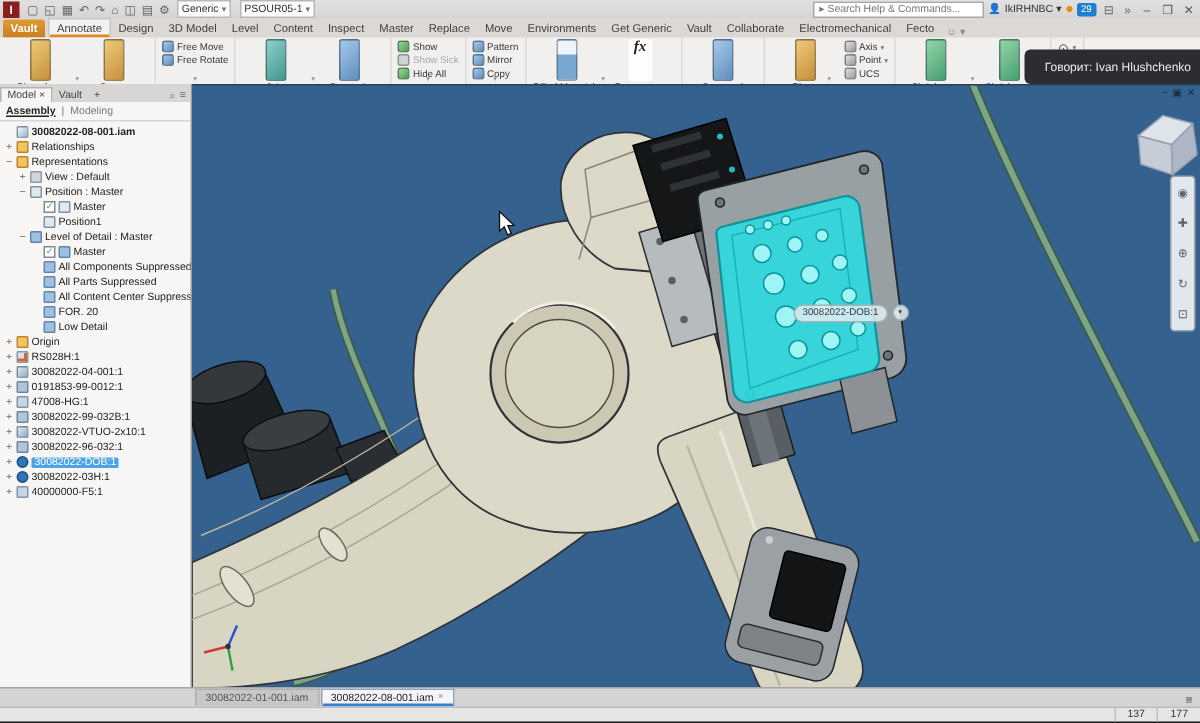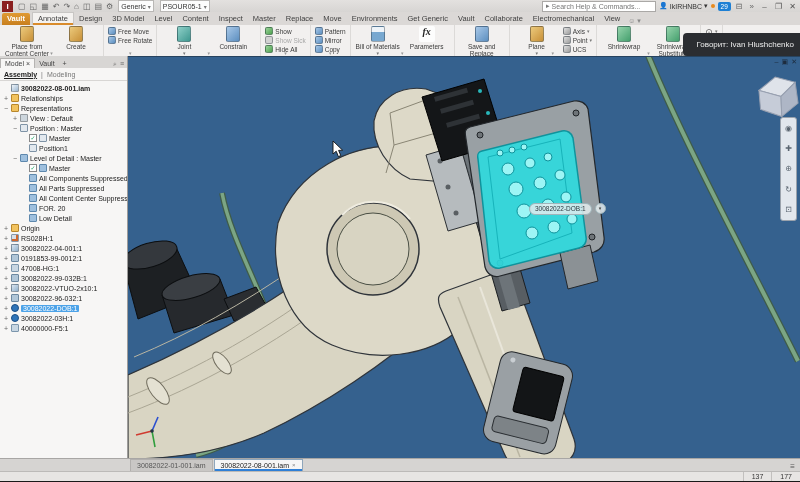--- a/index.html
+++ b/index.html
@@ -41,21 +41,21 @@
   .rb-group{display:flex;gap:3px;align-items:flex-start;padding:1px 4px 5px;position:relative;
     border-right:1px solid #dcdad8;}
   .rb-group .gchev{position:absolute;bottom:0;left:50%;transform:translateX(-50%);
     font-size:5px;color:#999;line-height:5px;}
   .rb-big{display:flex;flex-direction:column;align-items:center;width:46px;
     font-size:6.5px;line-height:7px;color:#3a3a3a;text-align:center;}
   .rb-big .cap{margin-top:1px;}
   .rb-smallcol{display:flex;flex-direction:column;gap:1px;padding-top:1px;}
   .rb-small{display:flex;align-items:center;gap:2px;font-size:6.5px;color:#3a3a3a;height:8px;white-space:nowrap;}
   .rb-small.disabled{color:#a8a8a8;}
-  .ic{display:block;width:14px;height:16px;border:1px solid rgba(40,50,60,.4);border-radius:2px;
+  .ic{display:block;width:14px;height:28px;border:1px solid rgba(40,50,60,.4);border-radius:2px;
     background:linear-gradient(135deg,#a8c8e8,#5d8fc0);box-sizing:border-box;}
   .ic.sm{width:8px;height:8px;}
   .ic-place-from-content-center,.ic-create,.ic-plane{background:linear-gradient(135deg,#ecca7c,#c89038);}
   .ic-joint{background:linear-gradient(135deg,#8fd0c8,#3f9890);}
   .ic-bom{background:linear-gradient(#eef4f9 35%,#78a8d0 35%);}
   .ic-parameters{background:#fdfdfd;border:none;font:italic bold 10px "Liberation Serif",serif;
     color:#222;text-align:center;line-height:12px;width:16px;}
   .ic-shrinkwrap,.ic-shrinkwrap-substitute{background:linear-gradient(135deg,#96d4ac,#45a06e);}
   .ic-show,.ic-hide-all{background:linear-gradient(135deg,#9cd49c,#4ea04e);}
   .ic-show-sick{background:#d2d2d2;}
@@ -167,21 +167,21 @@
     <div class="rtab">Content</div>
     <div class="rtab">Inspect</div>
     <div class="rtab">Master</div>
     <div class="rtab">Replace</div>
     <div class="rtab">Move</div>
     <div class="rtab">Environments</div>
     <div class="rtab">Get Generic</div>
     <div class="rtab">Vault</div>
     <div class="rtab">Collaborate</div>
     <div class="rtab">Electromechanical</div>
-    <div class="rtab">View</div>
+    <div class="rtab">Fecto</div>
     <span id="rtab-extra">☺ ▾</span>
   </div>
 
 <div id="ribbon-body">
     <div class="rb-group">
       <div class="rb-big">
         <span class="ic ic-place-from-content-center"></span>
         <div class="cap">Place from Content Center </div>
         <span class="ddc">▾</span>
       </div>

